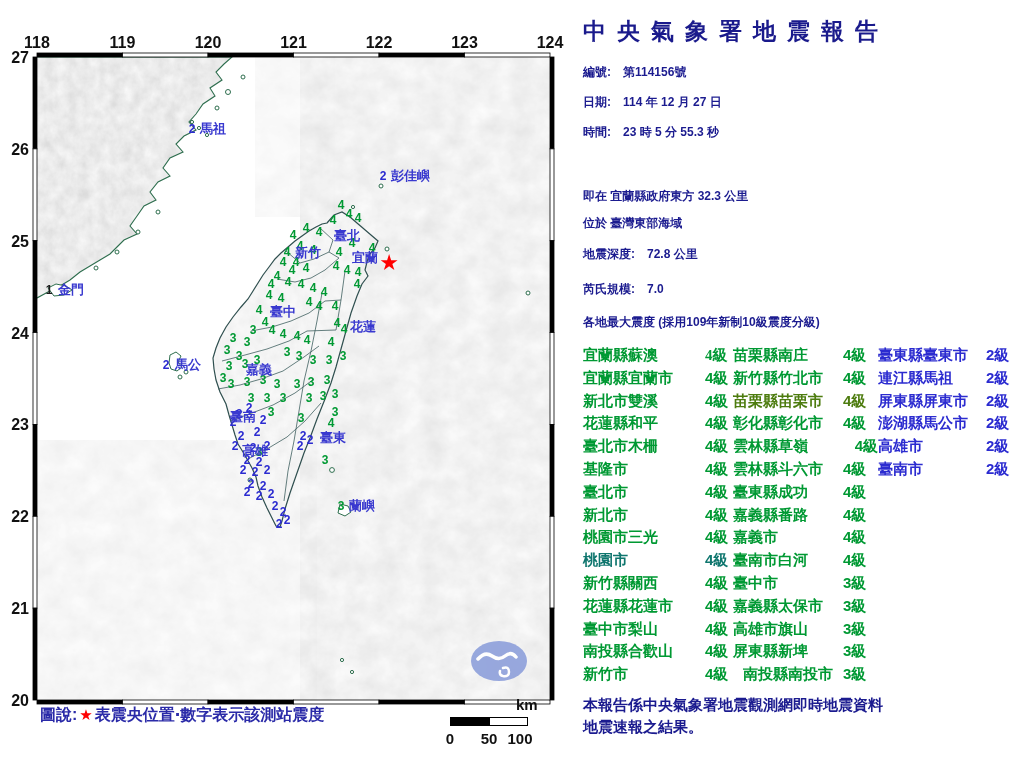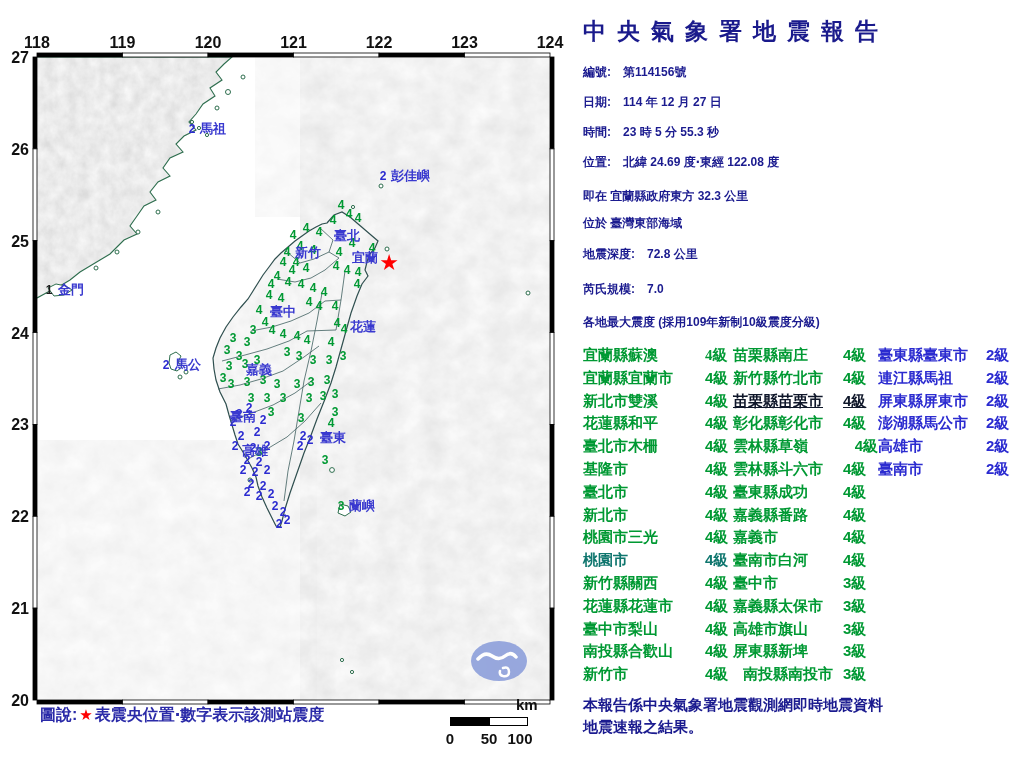--- a/index.html
+++ b/index.html
@@ -316,21 +316,20 @@
   <div class="scale-bar-white"></div>
   <div class="scale-lab sl0">0</div>
   <div class="scale-lab sl1">50</div>
   <div class="scale-lab sl2">100</div>
 
   <div class="title">中央氣象署地震報告</div>
 
   <div class="iline y-num"><span class="lbl">編號:</span><span>第114156號</span></div>
   <div class="iline y-date"><span class="lbl">日期:</span><span>114 年 12 月 27 日</span></div>
   <div class="iline y-time"><span class="lbl">時間:</span><span>23 時 5 分 55.3 秒</span></div>
-  <div class="iline y-loc"><span class="lbl">位置:</span><span>北緯 24.69 度‧東經 122.08 度</span></div>
   <div class="iline y-rel">即在 宜蘭縣政府東方 32.3 公里</div>
   <div class="iline y-area">位於 臺灣東部海域</div>
   <div class="iline y-dep"><span class="lbl">地震深度:</span><span>72.8 公里</span></div>
   <div class="iline y-mag"><span class="lbl">芮氏規模:</span><span>7.0</span></div>
   <div class="iline y-head">各地最大震度 (採用109年新制10級震度分級)</div>
 
   <div class="itable">
     <div class="icol icol1">
         <div class="irow" style="color: rgb(0, 153, 51); font-family: Liberation Serif, serif;">
           <span class="iname">宜蘭縣蘇澳</span>
@@ -395,21 +394,21 @@
       </div>
     <div class="icol icol2">
         <div class="irow" style="color: rgb(0, 153, 51);">
           <span class="iname">苗栗縣南庄</span>
           <span class="ilvl">4級</span>
         </div>
         <div class="irow" style="color: rgb(0, 153, 51);">
           <span class="iname">新竹縣竹北市</span>
           <span class="ilvl">4級</span>
         </div>
-        <div class="irow" style="color: #0f172a; text-decoration: underline;">
+        <div class="irow" style="color: #4d7c0f;">
           <span class="iname">苗栗縣苗栗市</span>
           <span class="ilvl">4級</span>
         </div>
         <div class="irow" style="color: rgb(0, 153, 51);">
           <span class="iname">彰化縣彰化市</span>
           <span class="ilvl">4級</span>
         </div>
         <div class="irow" style="color: rgb(0, 153, 51); gap: 29px;">
           <span class="iname">雲林縣草嶺</span>
           <span class="ilvl">4級</span>

